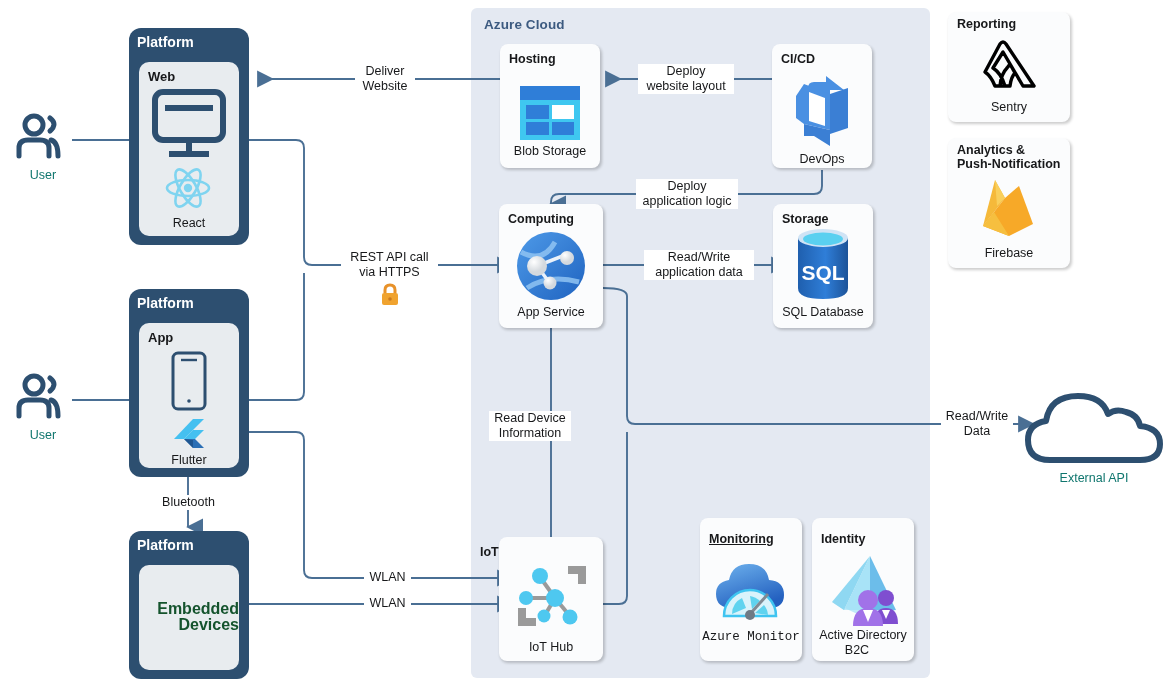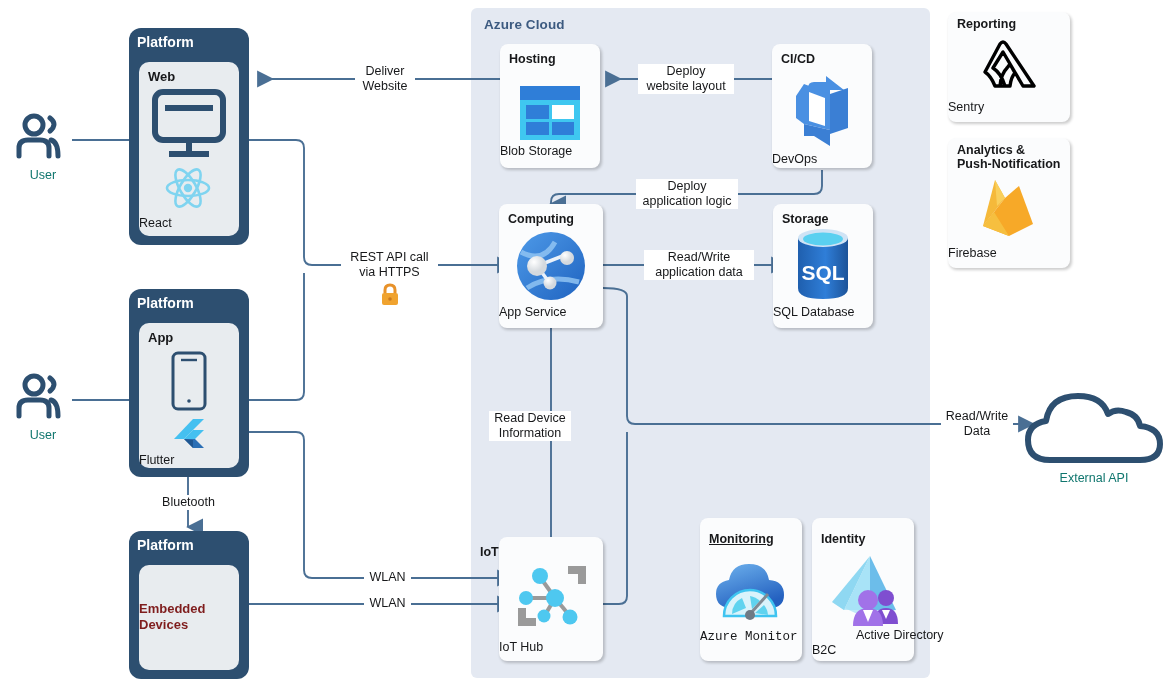--- a/index.html
+++ b/index.html
@@ -21,33 +21,33 @@
   .platform-title{
     position:absolute;color:#ffffff;font-weight:bold;font-size:14px;
   }
   .platform-inner{
     position:absolute;background:#e8ecef;border-radius:10px;
   }
   .inner-title{
     position:absolute;color:#17181a;font-weight:bold;font-size:13px;
   }
   .inner-center-label{
-    position:absolute;width:100%;text-align:left;font-weight:bold;font-size:13px;color:#7f1d1d;line-height:16px;
+    position:absolute;width:100%;text-align:right;font-weight:bold;font-size:16px;color:#14532d;line-height:16px;
   }
 
   
   .card{
     position:absolute;background:#fbfcfd;border-radius:8px;
     box-shadow:1.5px 2px 3px rgba(0,0,0,.20);
   }
   .card-title{
     position:absolute;font-weight:bold;font-size:12.5px;color:#17181a;line-height:14px;
   }
   .card-caption{
-    position:absolute;width:100%;text-align:left;font-size:12.5px;color:#17181a;line-height:15px;
+    position:absolute;width:100%;text-align:center;font-size:12.5px;color:#17181a;line-height:15px;
   }
 
   
   .edge-label{
     position:absolute;text-align:center;font-size:12.5px;color:#17181a;line-height:15px;
     background:#ffffff;white-space:nowrap;
   }
   .plain-label{
     position:absolute;text-align:center;font-size:12.5px;color:#0f766e;line-height:15px;white-space:nowrap;
   }
@@ -284,21 +284,21 @@
     <polygon points="48,4 48,58 22,58" fill="#a8e3f7"></polygon>
     <polygon points="22,58 48,58 74,58 48,68 10,50" fill="#bfeaf9"></polygon>
     <polygon points="48,4 22,58 10,50" fill="#8fd8f2"></polygon>
     <circle cx="64" cy="46" r="8" fill="#7f4ed0"></circle>
     <path d="M52,72 Q52,56 64,56 Q76,56 76,72 Z" fill="#7f4ed0"></path>
     <circle cx="46" cy="48" r="10" fill="#a172e8"></circle>
     <path d="M31,74 Q31,56 46,56 Q61,56 61,74 Z" fill="#a172e8"></path>
     <polygon points="41,58 51,58 46,70" fill="#ffffff"></polygon>
     <polygon points="60,58 68,58 64,67" fill="#ffffff"></polygon>
   </svg>
-  <div class="card-caption" style="left:812px;top:628px;width:102px;padding-left:44px;">Active Directory</div>
+  <div class="card-caption" style="left:812px;top:628px;width:102px;">Active Directory</div>
   <div class="card-caption" style="left:812px;top:643px;width:90px;">B2C</div>
 
   <div class="card" style="left:948px;top:12px;width:122px;height:110px;"></div>
   <div class="card-title" style="left:957px;top:17px;">Reporting</div>
   <svg class="icon" style="left:979px;top:40px;" width="60" height="52" viewBox="0 0 60 52">
     <path d="M21,4 Q24,0 27,4 L55,46 L44,46 L24,12 L14,28 Q22,33 26,46 L16,46 Q12,36 6,32 Z M31,24 L36,33 Q32,37 31,46 L21,46 Q22,34 28,28 Z" fill="none" stroke="#000000" stroke-width="3.4" stroke-linejoin="round"></path>
   </svg>
   <div class="card-caption" style="left:948px;top:100px;width:122px;">Sentry</div>
 
   <div class="card" style="left:948px;top:138px;width:122px;height:130px;"></div>

